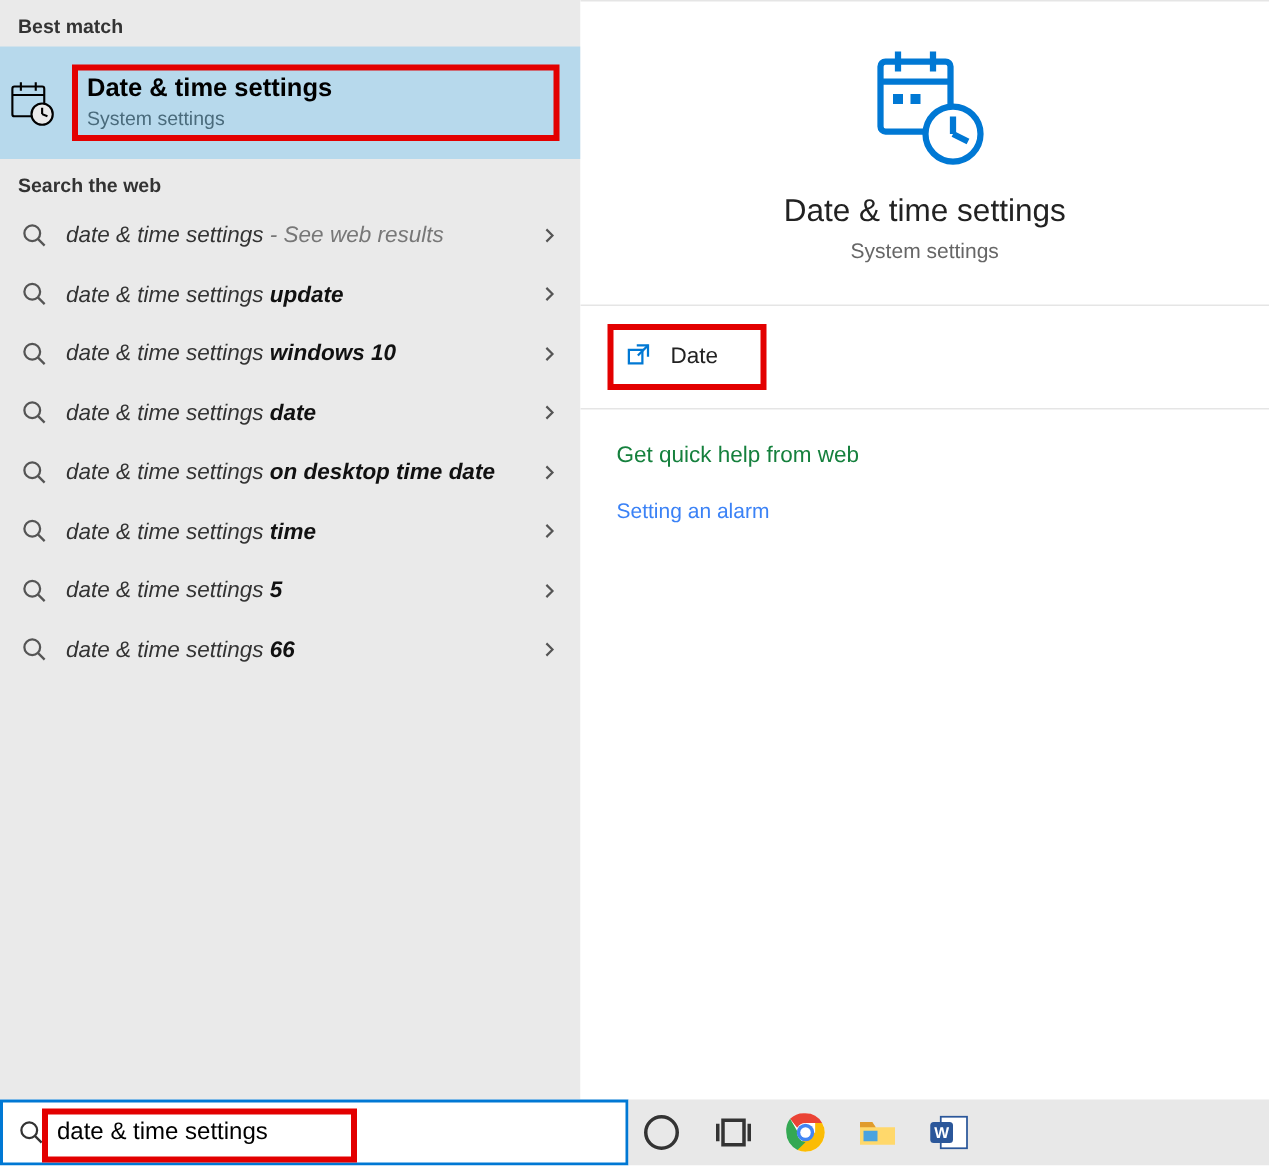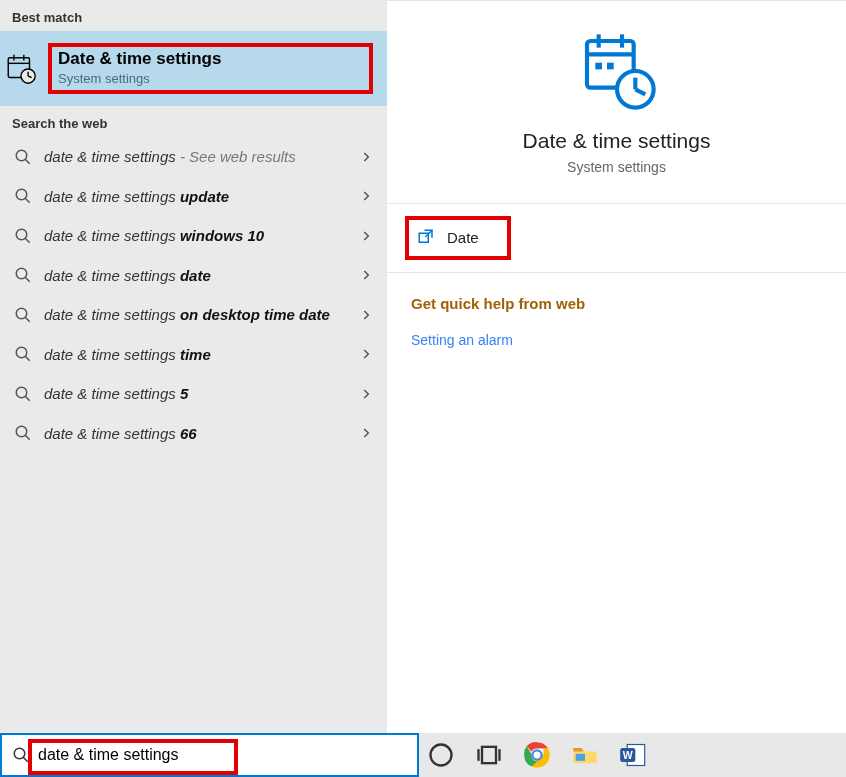--- a/index.html
+++ b/index.html
@@ -23,21 +23,21 @@
   .web-item .chev { width:14px; height:14px; color:#555; margin-left:8px; flex:0 0 auto; }
   .detail-head { display:flex; flex-direction:column; align-items:center; padding:30px 10px 28px; border-bottom:1px solid #e5e5e5; }
   .big-icon { width:80px; height:80px; color:#0078d4; }
   .detail-title { font-size:21px; color:#222; margin-top:18px; }
   .detail-sub { font-size:14px; color:#666; margin-top:6px; }
   .actions { padding:12px 18px; border-bottom:1px solid #e5e5e5; }
   .action-btn { display:flex; align-items:center; gap:12px; padding:8px 6px; cursor:pointer; font-size:15px; color:#222; }
   .open-icon { width:18px; height:18px; color:#0078d4; }
   .open-wrap { border:4px solid #e30000; padding:0 22px 2px 2px; display:inline-flex; }
   .help { padding:22px 24px; }
-  .help-h { font-size:15px; font-weight:700; color:#a16207; }
+  .help-h { font-size:15px; font-weight:400; color:#15803d; }
   .help-link { font-size:14px; color:#3b82f6; margin-top:20px; cursor:pointer; display:inline-block; }
   .searchbar { position:absolute; left:0; bottom:0; width:419px; height:44px; background:#fff; border:2px solid #0078d4; display:flex; align-items:center; padding:0 10px; }
   .searchbar .s-icon { width:18px; height:18px; color:#333; margin-right:8px; }
   .searchbar input { border:0; outline:0; font-size:16px; color:#000; flex:1; background:transparent; }
   .search-box-hl { position:absolute; left:28px; bottom:2px; width:210px; height:36px; border:4px solid #e30000; pointer-events:none; }
   .taskbar { position:absolute; left:419px; bottom:0; right:0; height:44px; background:#e8e8e8; display:flex; align-items:center; padding:0 8px; gap:20px; }
   .tb-item { width:28px; height:28px; display:flex; align-items:center; justify-content:center; cursor:pointer; }
   svg { display:block; }
 </style>
 </head>

